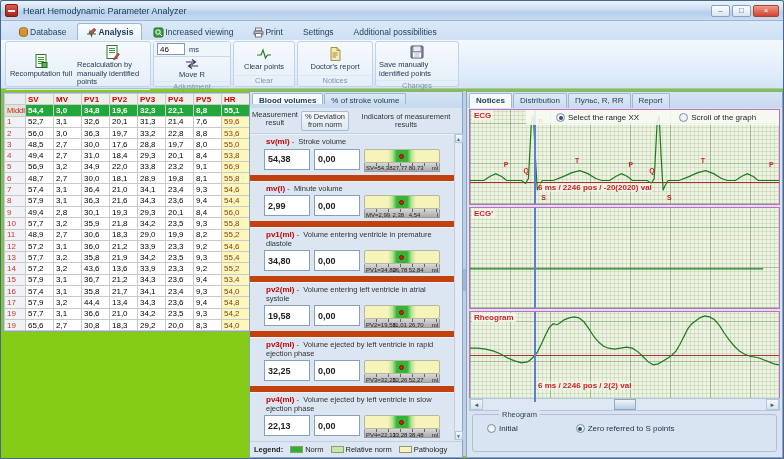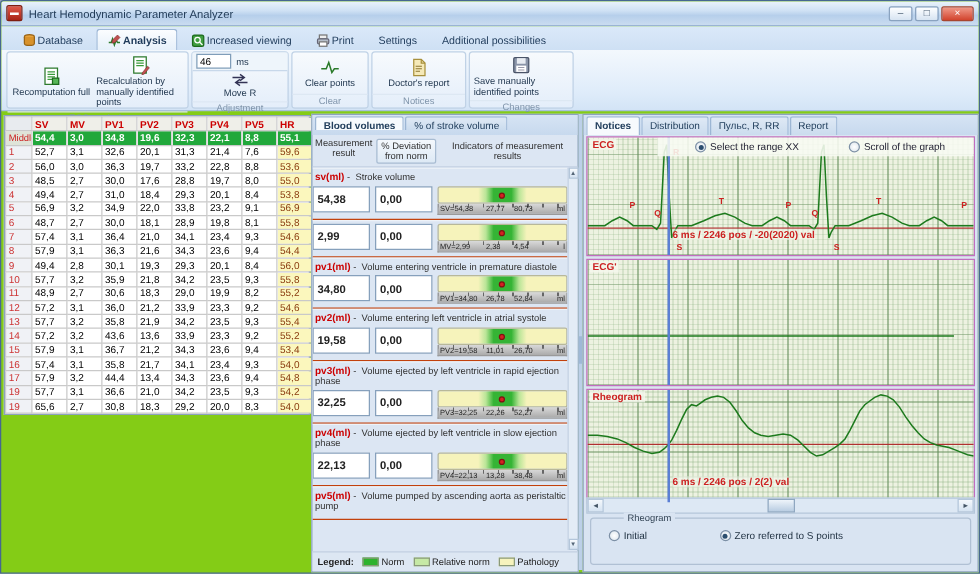--- a/index.html
+++ b/index.html
@@ -47,21 +47,21 @@
 
 #volumes{position:absolute;left:248px;top:90px;width:214px;height:367px;background:#dce6f3;border:1px solid #8ca3bd;display:flex;flex-direction:column}
 .vtabs{height:16px;display:flex;gap:1px;padding:1px 2px 4px;background:linear-gradient(#d6e4f4,#c7d9ee);flex:none}
 .vtab{font-size:8px;padding:2px 6px 0;border:1px solid #9cb6d4;border-bottom:none;border-radius:2px 2px 0 0;background:linear-gradient(#dfe9f5,#cbdcee);color:#23405e;white-space:nowrap}
 .vtab.active{background:#f6fafd;font-weight:bold}
 .vheads{display:flex;align-items:flex-start;padding:3px 2px 2px;gap:3px;font-size:7.5px;line-height:8px;color:#333;flex:none}
 .vhead{width:46px;text-align:center}
 .vhead-btn{width:48px;text-align:center;border:1px solid #a8bcd2;border-radius:2px;background:linear-gradient(#f4f8fc,#dde9f5);padding:1px}
 .vhead-wide{flex:1;text-align:center;padding-top:2px}
 .vparams{flex:1;overflow:hidden;border-top:1px solid #c2d0e2;padding-right:8px}
-.param{border-top:1px solid #eef3f9;border-bottom:1px solid #c2410c;padding:2px 0 3px}
+.param{border-top:1px solid #eef3f9;border-bottom:6px solid #c2410c;padding:2px 14px 3px}
 .ptitle{font-size:7.5px;line-height:8.5px;color:#333;margin:1px 0 2px;padding-left:2px}
 .pname{color:#cc0000;font-weight:bold;font-size:8px}
 .prow{display:flex;gap:4px;align-items:flex-start}
 .pval,.pdev{width:46px;height:21px;background:#fff;border:1px solid #86a0bc;font-size:9px;font-weight:bold;color:#222;display:flex;align-items:center;padding-left:3px;flex:none}
 .gauge{flex:1;display:flex;flex-direction:column}
 .gbar{height:14px;border:1px solid #b8b89a;border-radius:2px;position:relative;
  background:linear-gradient(90deg,#f6f3bb 0%,#f6f3bb 31%,#b9e597 37%,#35b435 43%,#35b435 57%,#b9e597 63%,#f6f3bb 69%,#f6f3bb 100%)}
 .gmark{position:absolute;left:50%;top:4px;width:5px;height:5px;margin-left:-3px;border-radius:50%;background:#d42222;border:1px solid #801010}
 .gscale{height:9px;background:linear-gradient(#d8d8d8,#ababab);border:1px solid #9a9a9a;border-top:none;position:relative;font-size:6px;color:#222}
 .gscale::before{content:"";position:absolute;left:0;right:0;top:0;height:3px;background:repeating-linear-gradient(90deg,transparent 0 11px,#666 11px 12px)}
@@ -511,20 +511,21 @@
               <div class="gscale">
                 <span class="gl gl0">SV=54,38</span>
                 <span class="gl gl1">27,77</span>
                 <span class="gl gl2">80,73</span>
                 <span class="gl gl3">ml</span>
               </div>
             </div>
           </div>
         </div>
         <div class="param">
+          <div class="ptitle"><span class="pname">mv(l)</span><span class="pdash">&nbsp;-&nbsp;&nbsp;</span><span class="pdesc">Minute volume</span></div>
           <div class="prow">
             <div class="pval">2,99</div>
             <div class="pdev">0,00</div>
             <div class="gauge">
               <div class="gbar">
                 <div class="gmark"></div>
               </div>
               <div class="gscale">
                 <span class="gl gl0">MV=2,99</span>
                 <span class="gl gl1">2,38</span>

